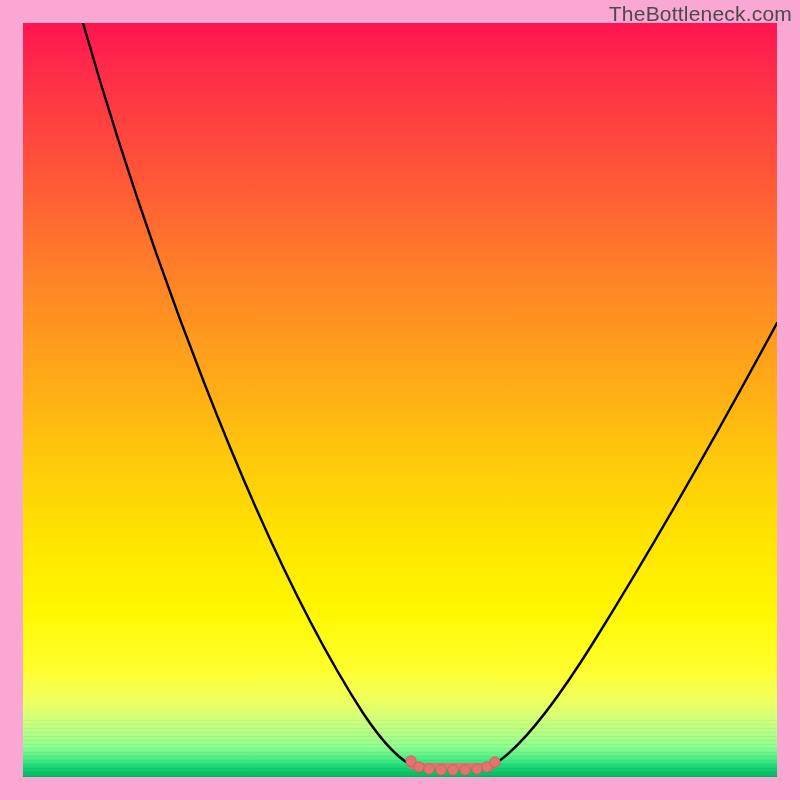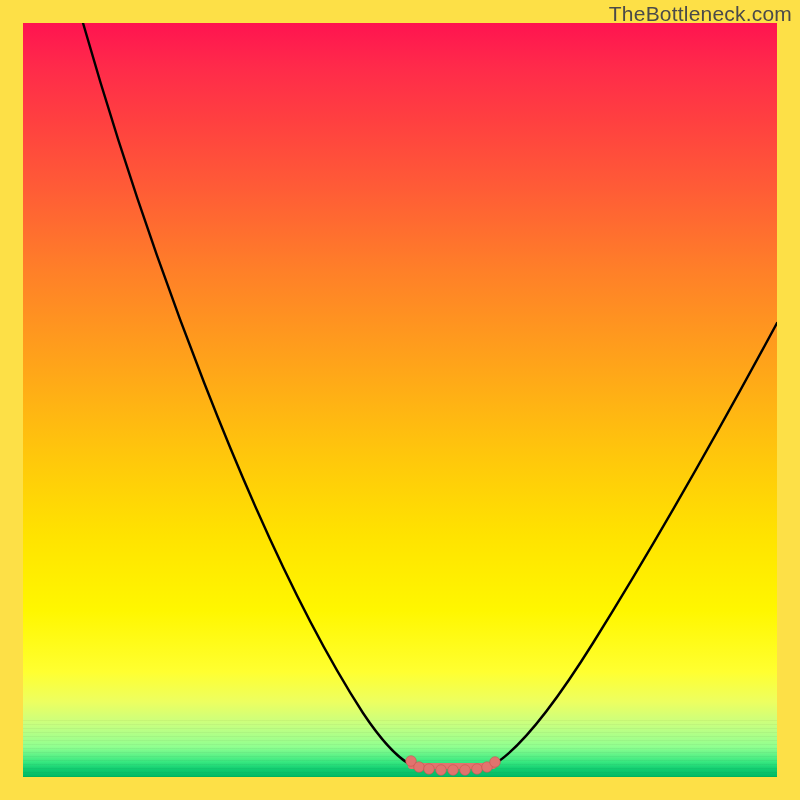--- a/index.html
+++ b/index.html
@@ -10,21 +10,21 @@
     background: #000;
     overflow: hidden;
     font-family: Arial, Helvetica, sans-serif;
   }
   .frame {
     position: absolute;
     left: 0;
     top: 0;
     width: 800px;
     height: 800px;
-    background: #fde047;
+    background: #f9a8d4;
   }
   .plot-area {
     position: absolute;
     left: 23px;
     top: 23px;
     width: 754px;
     height: 754px;
     overflow: hidden;
   }
   .gradient {

